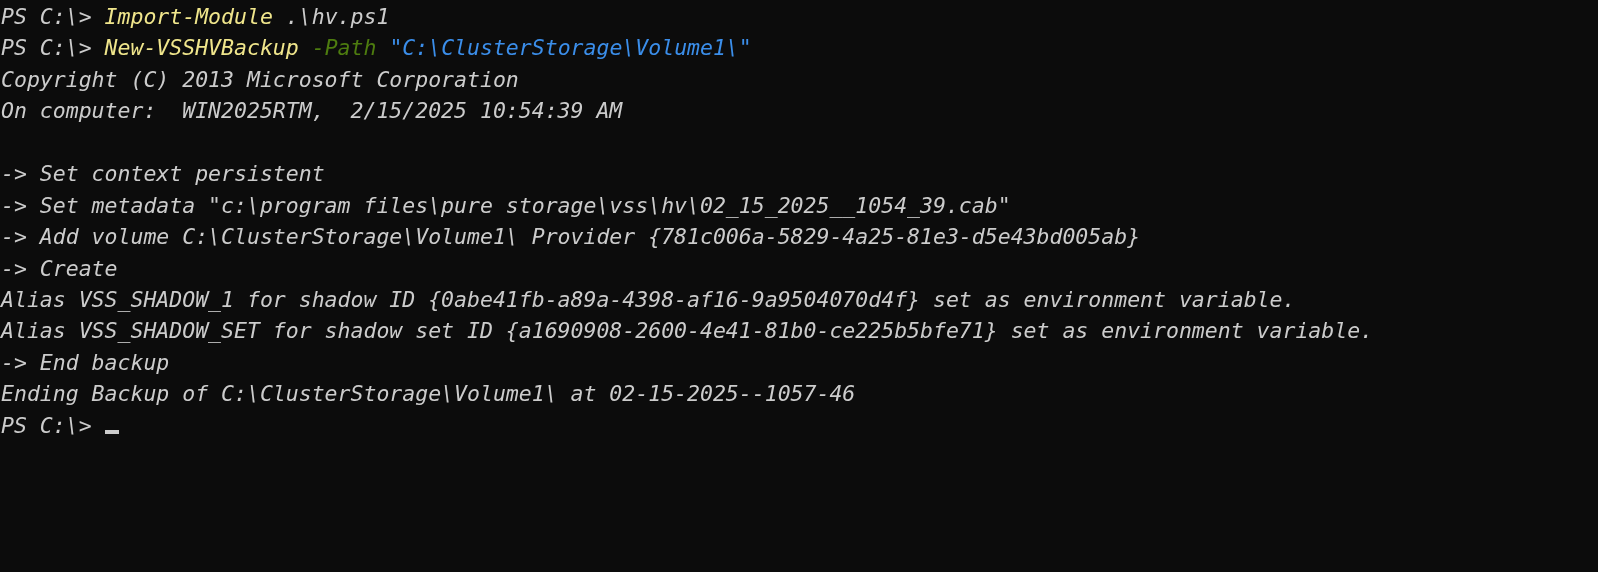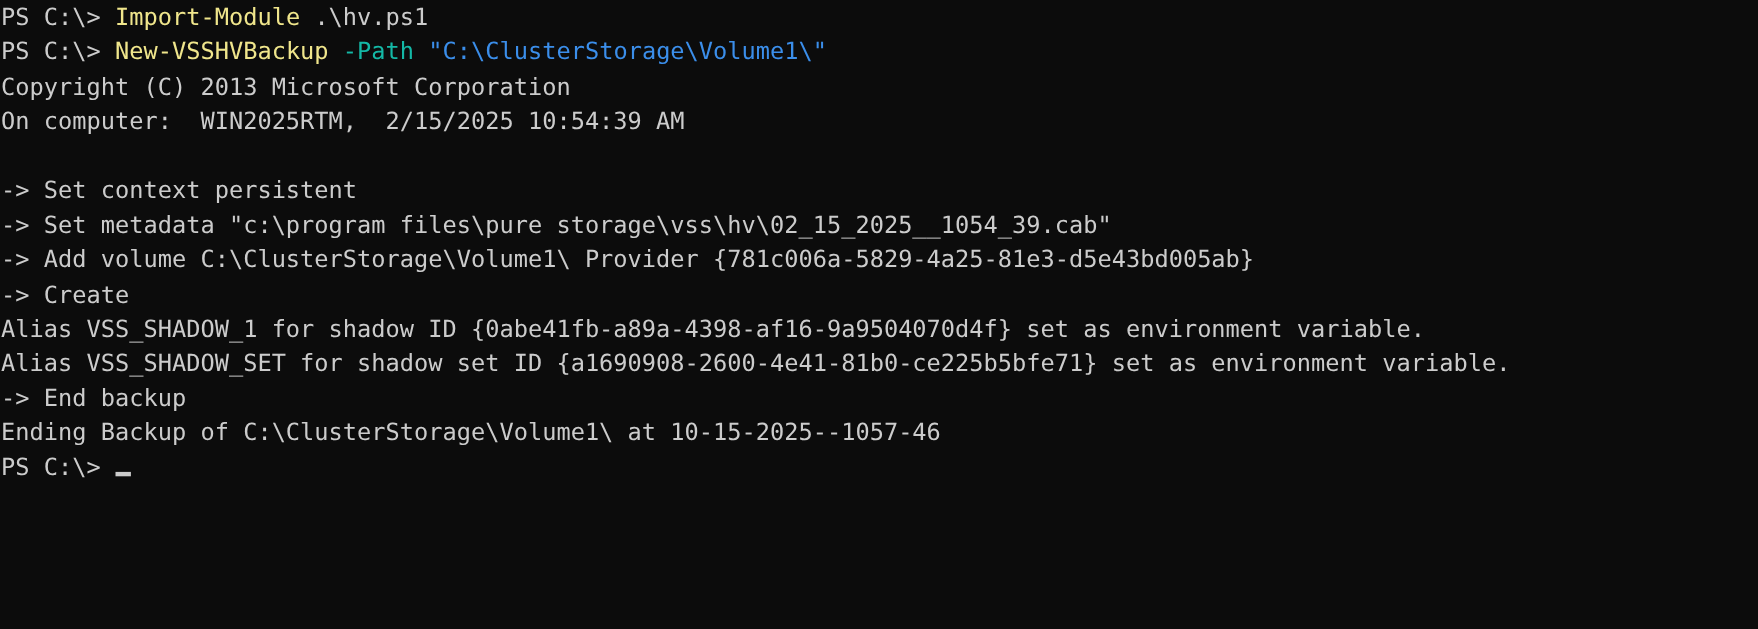--- a/index.html
+++ b/index.html
@@ -15,32 +15,33 @@
     position: relative;
     font-family: "DejaVu Sans Mono", "Liberation Mono", monospace;
     font-size: 21.5px;
     line-height: 31.45px;
     letter-spacing: 0px;
     padding: 0;
     box-sizing: border-box;
   }
   #screen {
     padding: 1px 0 0 1px;
+    font-style: italic;
   }
   .line {
     white-space: pre;
     height: 31.45px;
     color: #cccccc;
   }
   .line.blank { color: transparent; }
 
   
   .tok-prompt   { color: #cccccc; }
   .tok-cmdlet   { color: #f0e68c; }
-  .tok-param    { color: #14b8a6; text-align: right; }
+  .tok-param    { color: #4d7c0f; text-align: right; }
   .tok-string   { color: #3b8eea; }
   .tok-plain    { color: #cccccc; }
   .tok-out      { color: #cccccc; }
 
   .cursor {
     display: inline-block;
     width: 14px;
     height: 4px;
     background: #cccccc;
     vertical-align: baseline;
@@ -61,18 +62,18 @@
     <div class="line tok-out">Copyright (C) 2013 Microsoft Corporation</div>
     <div class="line tok-out">On computer:  WIN2025RTM,  2/15/2025 10:54:39 AM</div>
     <div class="line blank"> </div>
     <div class="line tok-out">-&gt; Set context persistent</div>
     <div class="line tok-out">-&gt; Set metadata "c:\program files\pure storage\vss\hv\02_15_2025__1054_39.cab"</div>
     <div class="line tok-out">-&gt; Add volume C:\ClusterStorage\Volume1\ Provider {781c006a-5829-4a25-81e3-d5e43bd005ab}</div>
     <div class="line tok-out">-&gt; Create</div>
     <div class="line tok-out">Alias VSS_SHADOW_1 for shadow ID {0abe41fb-a89a-4398-af16-9a9504070d4f} set as environment variable.</div>
     <div class="line tok-out">Alias VSS_SHADOW_SET for shadow set ID {a1690908-2600-4e41-81b0-ce225b5bfe71} set as environment variable.</div>
     <div class="line tok-out">-&gt; End backup</div>
-    <div class="line tok-out">Ending Backup of C:\ClusterStorage\Volume1\ at 10-15-2025--1057-46</div>
+    <div class="line tok-out">Ending Backup of C:\ClusterStorage\Volume1\ at 02-15-2025--1057-46</div>
 
     <div class="line"><span class="tok-prompt">PS C:\&gt;</span><span class="tok-plain"> </span><span class="cursor"></span></div>
 
   </div>
 </div>
 
 </body></html>

